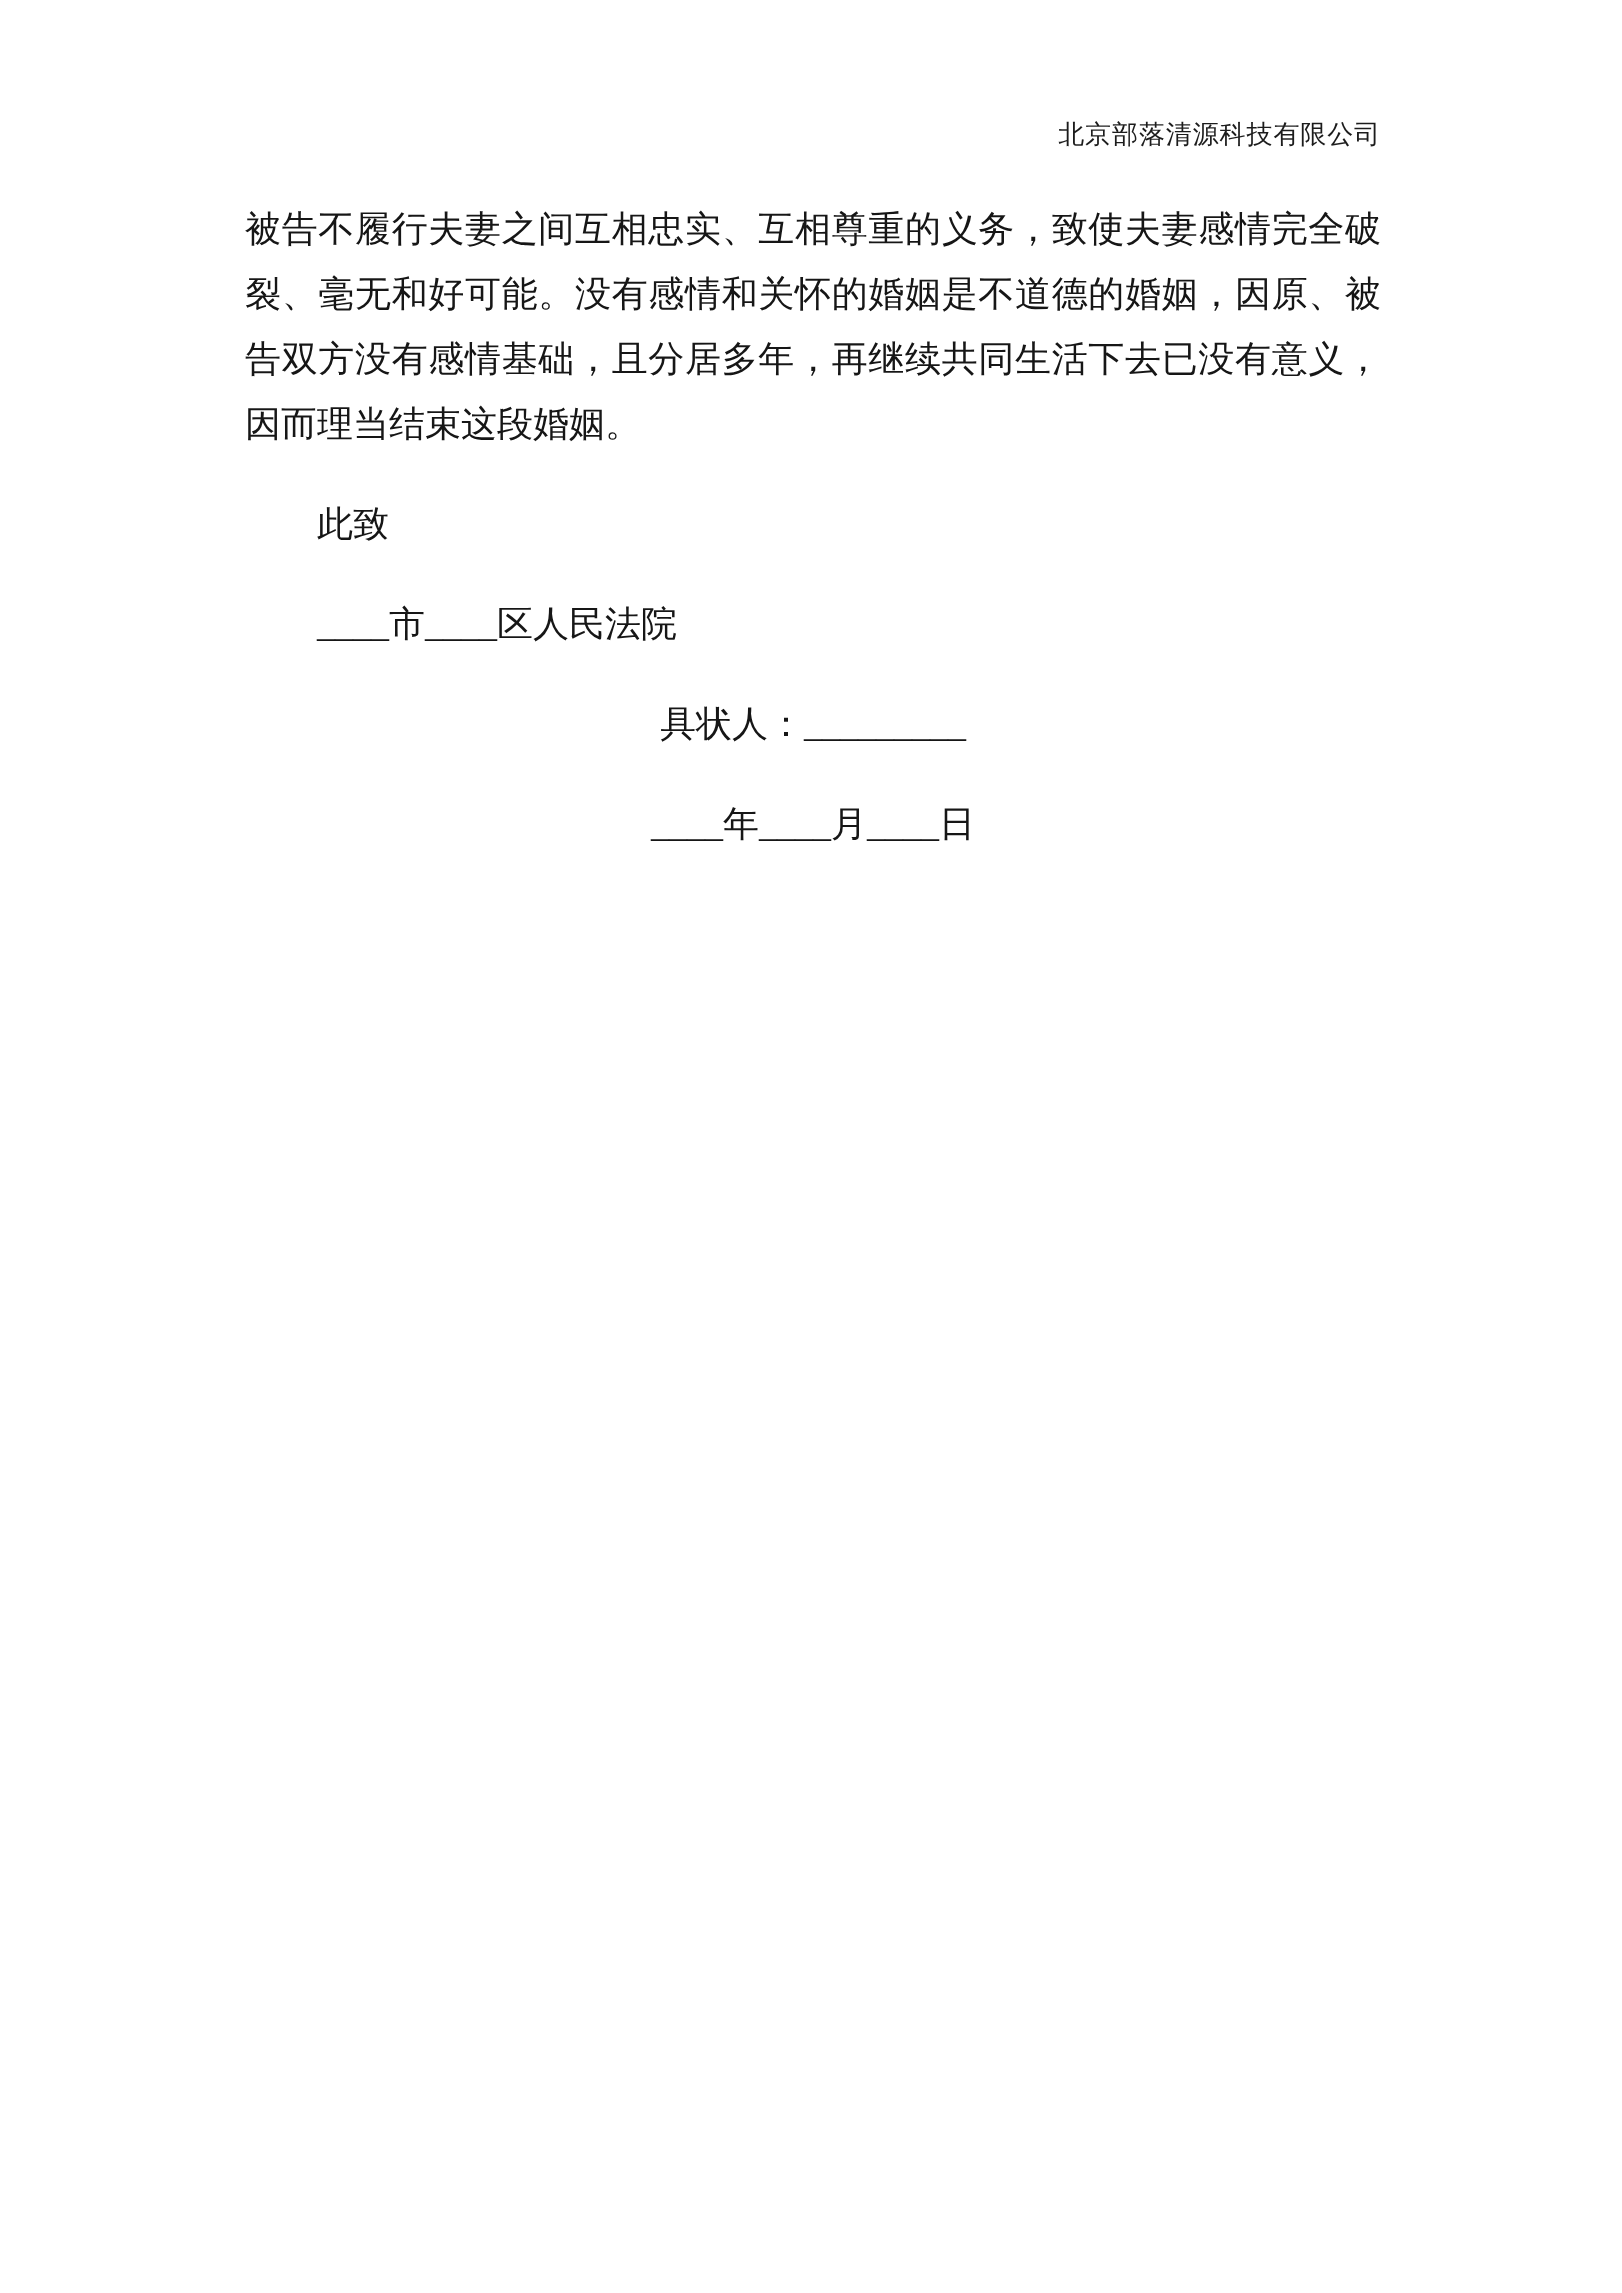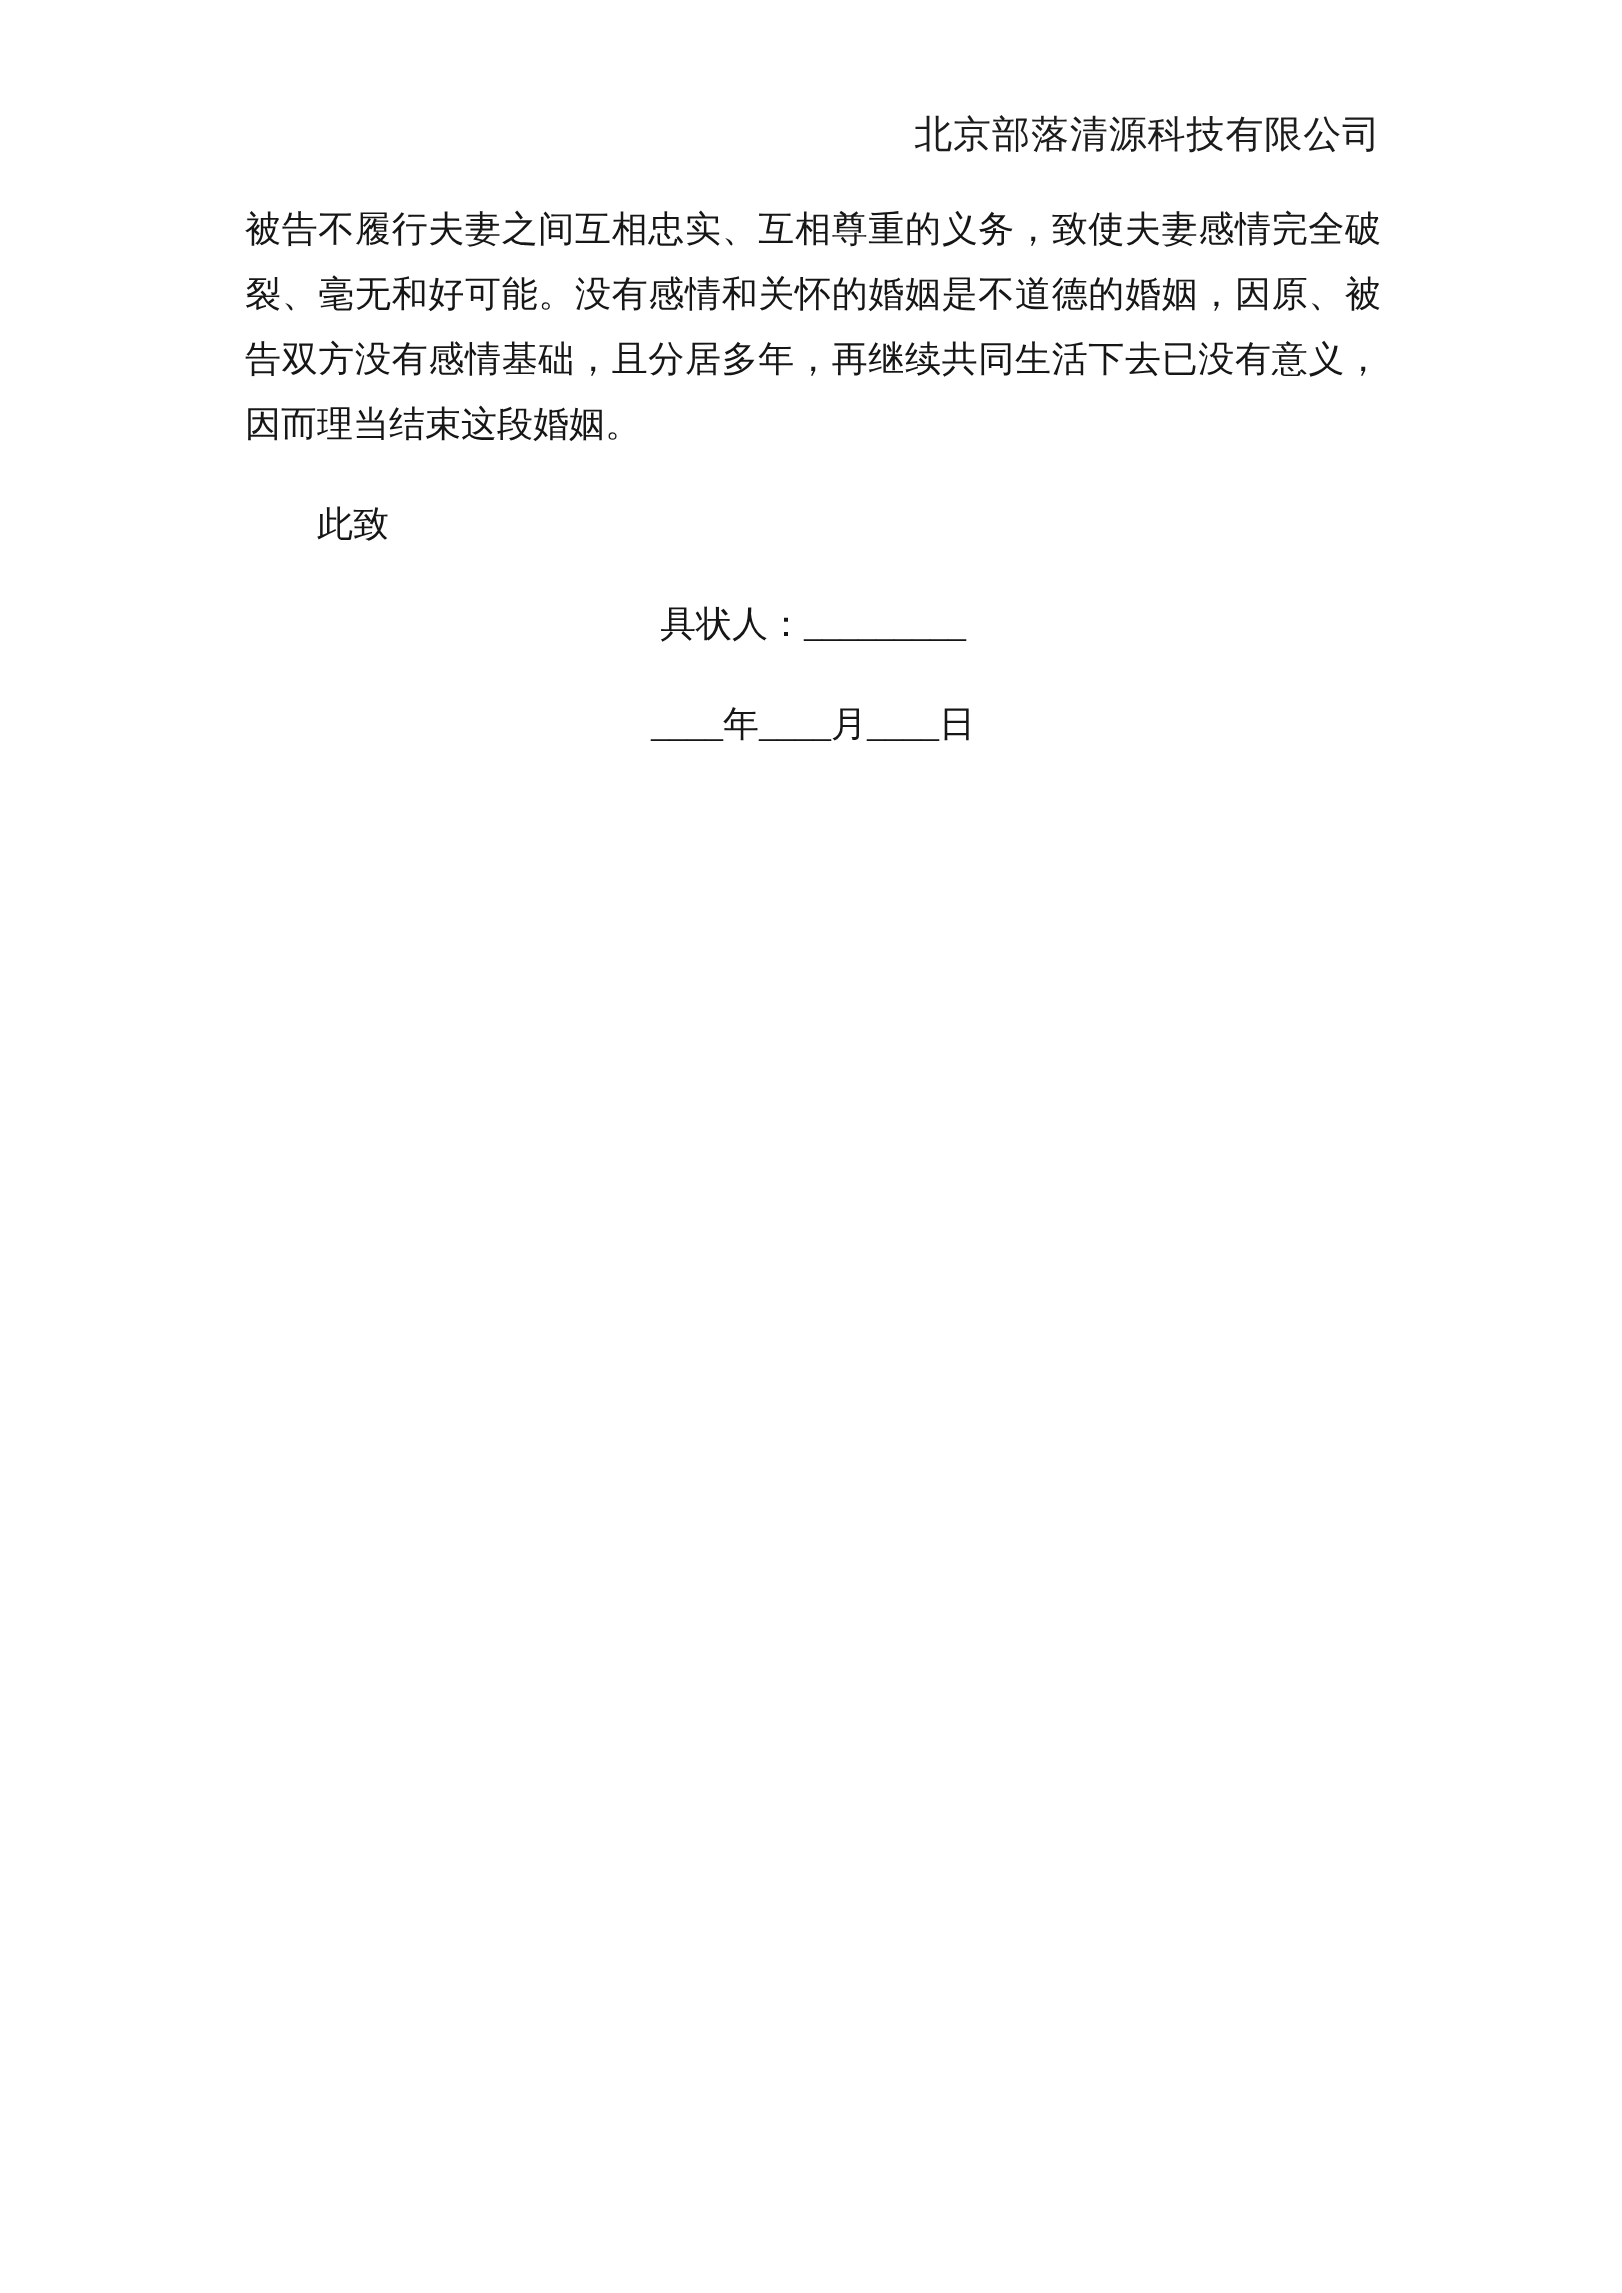--- a/index.html
+++ b/index.html
@@ -14,21 +14,21 @@
     height: 2294px;
     background: #ffffff;
     box-sizing: border-box;
     padding: 115px 242px 0 245px;
     color: #161616;
     overflow: hidden;
   }
   .company-header {
     text-align: right;
     font-family: "Liberation Sans", "DejaVu Sans", sans-serif;
-    font-size: 38px;
+    font-size: 26px;
     line-height: 38px;
     color: #1c1c1c;
     letter-spacing: 0.9px;
   }
   .doc-body {
     margin-top: 44px;
     font-family: "Liberation Serif", "DejaVu Serif", serif;
     font-size: 36px;
     line-height: 65px;
     text-align: justify;
@@ -55,20 +55,21 @@
   <div class="company-header">北京部落清源科技有限公司</div>
 
   <div class="doc-body">
 
     <p>被告不履行夫妻之间互相忠实、互相尊重的义务，致使夫妻感情完全破裂、毫无和好可能。没有感情和关怀的婚姻是不道德的婚姻，因原、被告双方没有感情基础，且分居多年，再继续共同生活下去已没有意义，因而理当结束这段婚姻。</p>
 
 
 
     <p class="para-indent salute">此致</p>
 
+    <p class="para-indent">____市____区人民法院</p>
 
     <p class="align-right">具状人：_________</p>
 
     <p class="align-right">____年____月____日</p>
 
   </div>
 
 </div>
 
 

